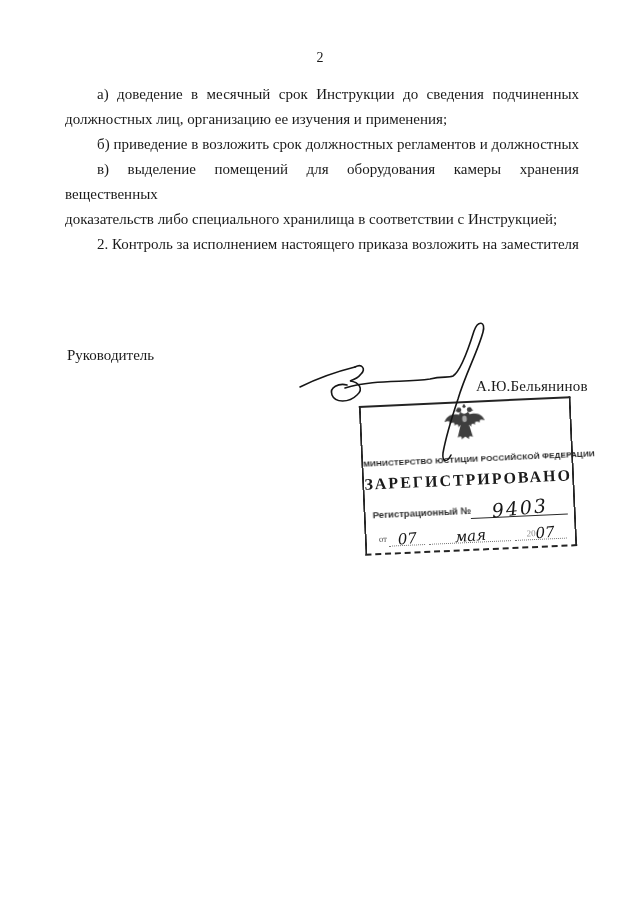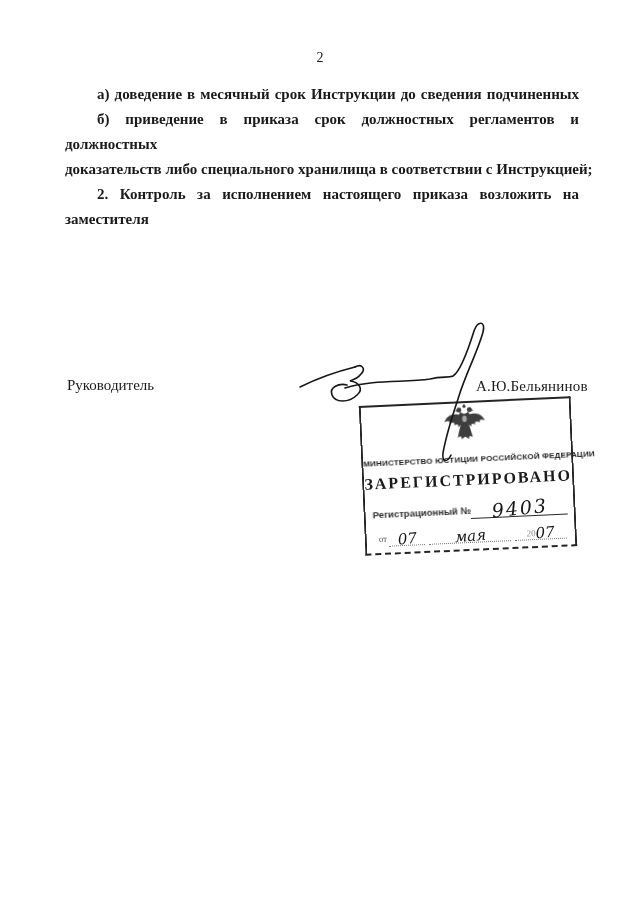--- a/index.html
+++ b/index.html
@@ -1,25 +1,25 @@
 <!DOCTYPE html>
 <html><head>
 <meta charset="utf-8">
 <style>
   html,body{margin:0;padding:0;background:#ffffff;}
   .page{
     position:relative;width:640px;height:900px;background:#ffffff;overflow:hidden;
     font-family:"Liberation Serif","DejaVu Serif",serif;color:#1a1a1a;
   }
   .pagenum{position:absolute;top:50px;left:0;width:100%;text-align:center;font-size:14px;}
-  .body-text{position:absolute;top:82px;left:65px;width:514px;font-size:15px;font-weight:bold;}
+  .body-text{position:absolute;top:82px;left:65px;width:514px;font-size:15px;}
   .line{line-height:25px;white-space:nowrap;}
   .line.j{white-space:normal;text-align:justify;text-align-last:justify;}
   .line.ind{text-indent:32px;}
-  .sig-title{position:absolute;top:376px;left:67px;font-size:15px;line-height:19px;}
+  .sig-title{position:absolute;top:346px;left:67px;font-size:15px;line-height:19px;}
   .signatory{position:absolute;top:378px;left:476px;font-size:15px;letter-spacing:0.2px;text-align:right;}
 
   
   .stamp{
     position:absolute;left:362px;top:401px;width:208px;height:146px;
     border:2px solid #242424;border-bottom-style:dashed;
     transform:rotate(-2.6deg);color:#222222;
   }
   .stamp .emblem{position:absolute;left:50%;top:0px;transform:translateX(-52%);
     filter:blur(0.3px);opacity:0.92;}
@@ -49,21 +49,23 @@
 </style>
 </head>
 <body>
 
 <div class="page">
 
   <div class="pagenum">2</div>
 
   <div class="body-text">
       <div class="line j ind">а) доведение в месячный срок Инструкции до сведения подчиненных</div>
-      <div class="line j ind">б) приведение в приказа срок должностных регламентов и должностных</div>
+      <div class="line">должностных лиц, организацию ее изучения и применения;</div>
+      <div class="line j ind">б) приведение в возложить срок должностных регламентов и должностных</div>
+      <div class="line j ind">в) выделение помещений для оборудования камеры хранения вещественных</div>
       <div class="line">доказательств либо специального хранилища в соответствии с  Инструкцией;</div>
       <div class="line j ind">2. Контроль за исполнением настоящего приказа возложить на заместителя</div>
     </div>
 
   <div class="sig-title">
     <div>Руководитель</div>
   </div>
 
   <div class="signatory">А.Ю.Бельянинов</div>
 

